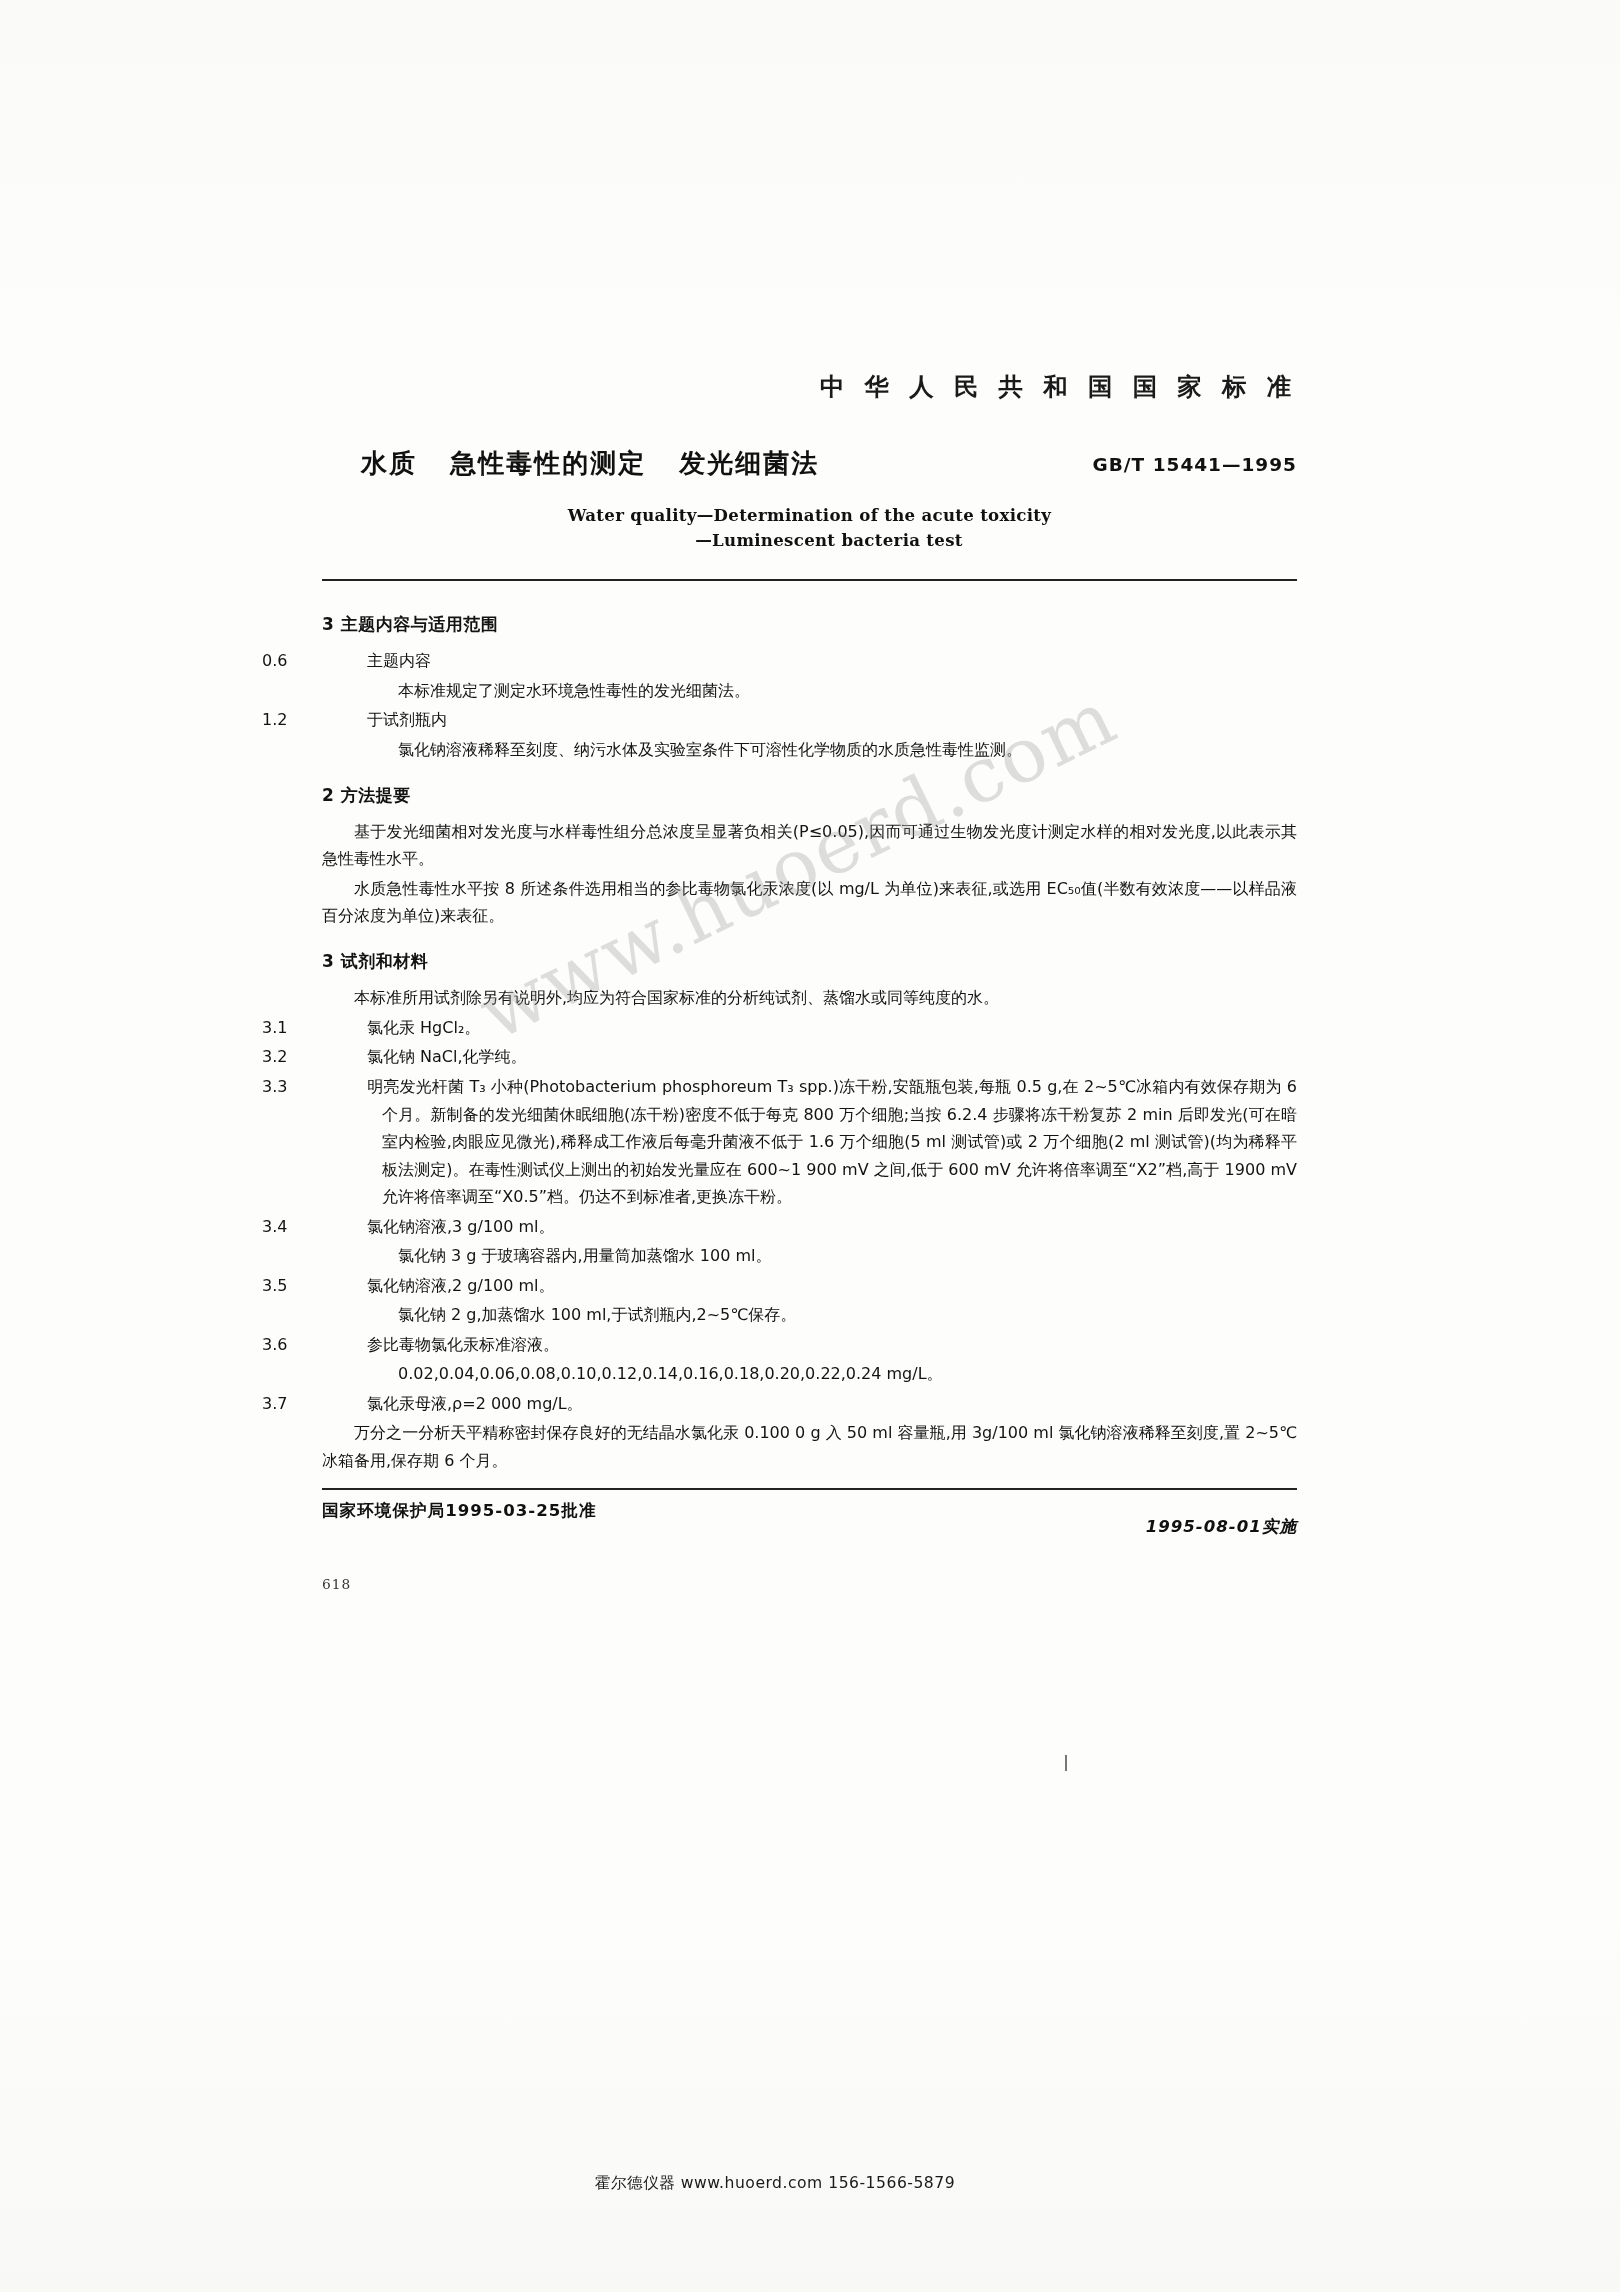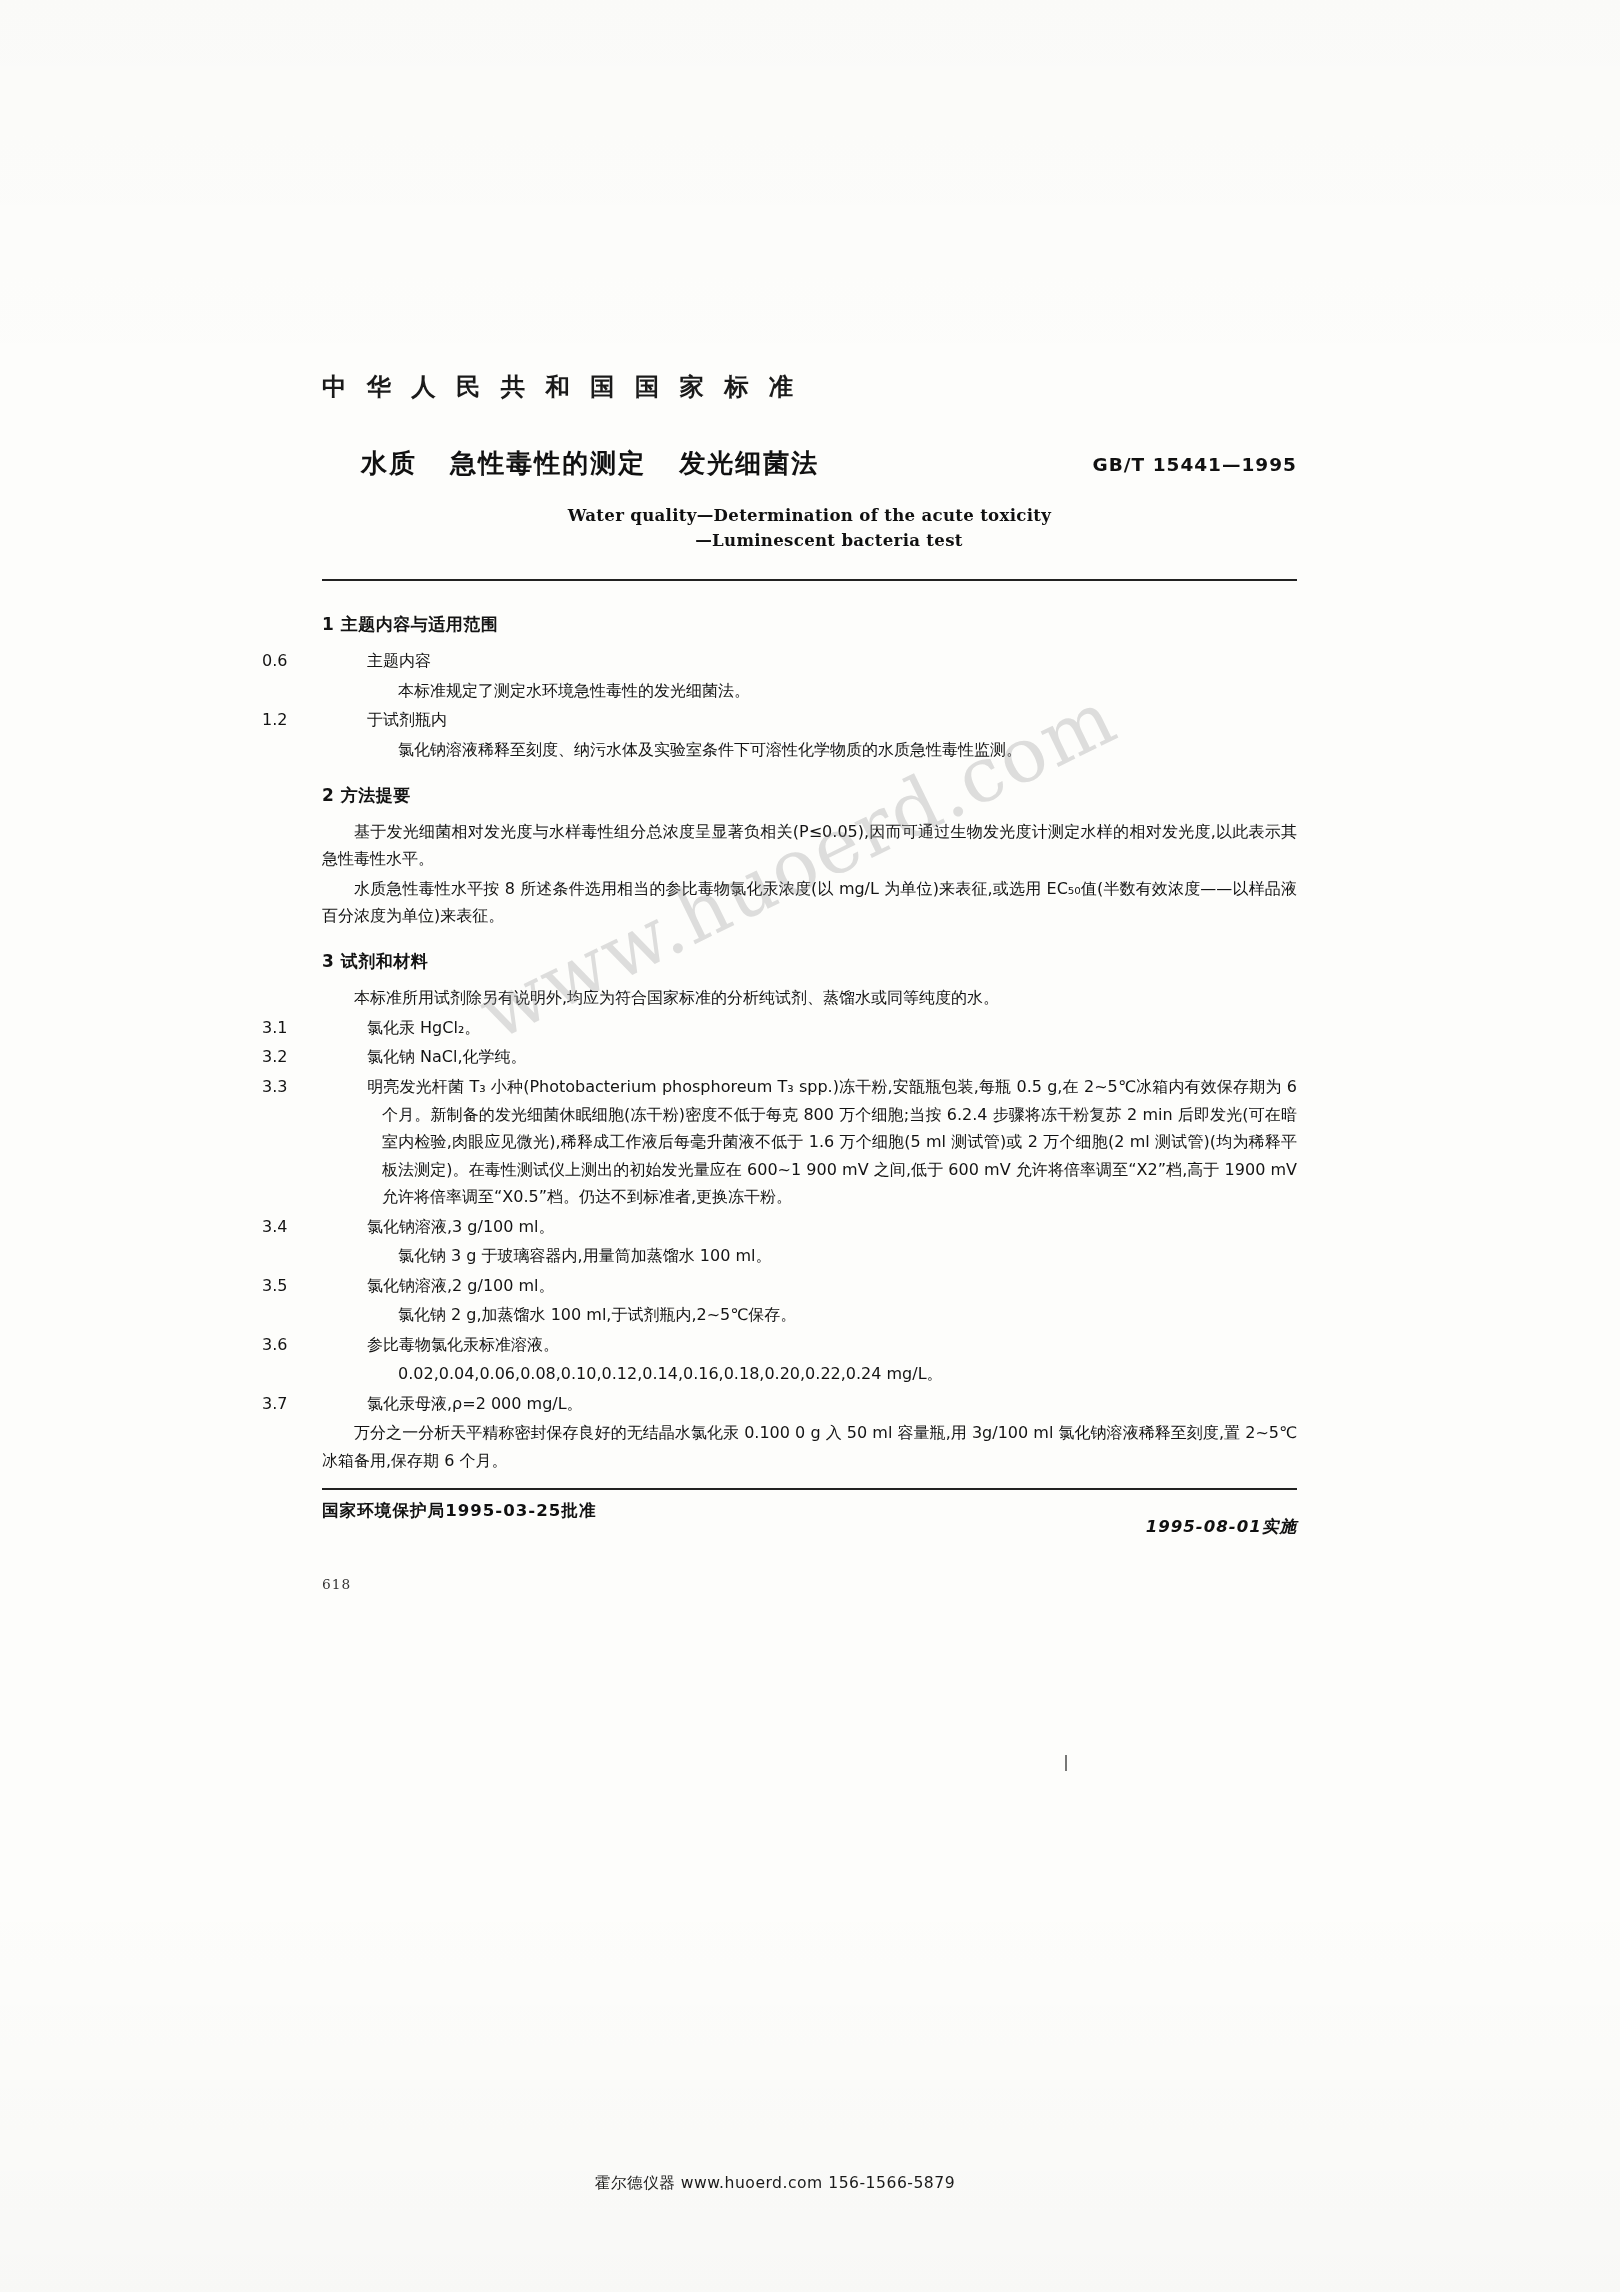--- a/index.html
+++ b/index.html
@@ -33,21 +33,21 @@
   }
   .content {
     position: absolute;
     left: 322px;
     top: 371px;
     width: 975px;
   }
 
   
   .std-org {
-    text-align: left;
+    text-align: right;
     font-family: "DejaVu Sans", sans-serif;
     font-weight: bold;
     font-size: 24.4px;
     letter-spacing: 5.9px;
     color: #1a1a1a;
     margin: 0 0 43px 0;
   }
   .title-row {
     position: relative;
     height: 39px;
@@ -215,21 +215,21 @@
 
     <div class="title-en">
       <div>Water quality—Determination of the acute toxicity</div>
       <div class="line2">—Luminescent bacteria test</div>
     </div>
 
     <hr class="rule-top">
 
     <div class="body">
 
-      <div class="sec-head">1  主题内容与适用范围</div>
+      <div class="sec-head">3  主题内容与适用范围</div>
 
       <div class="hang">
         <span class="num">0.6</span><span>主题内容</span>
       </div>
       <div class="sub-body ti">本标准规定了测定水环境急性毒性的发光细菌法。</div>
 
       <div class="hang">
         <span class="num">1.2</span><span>于试剂瓶内</span>
       </div>
       <div class="sub-body ti">氯化钠溶液稀释至刻度、纳污水体及实验室条件下可溶性化学物质的水质急性毒性监测。</div>

